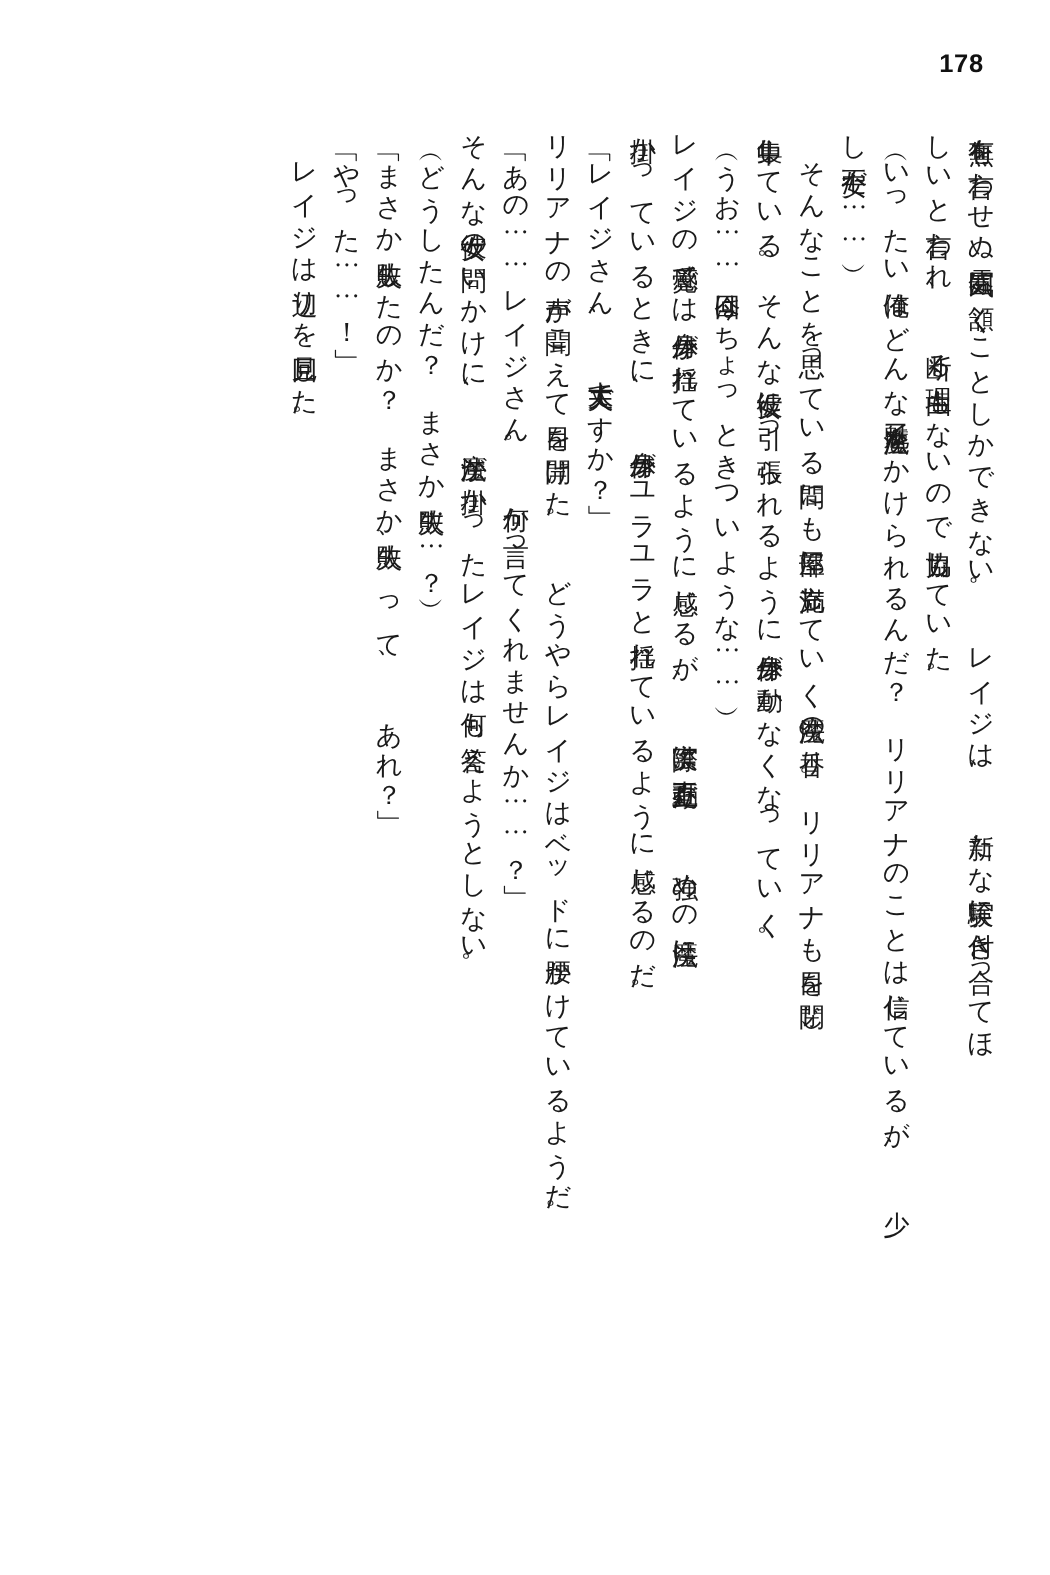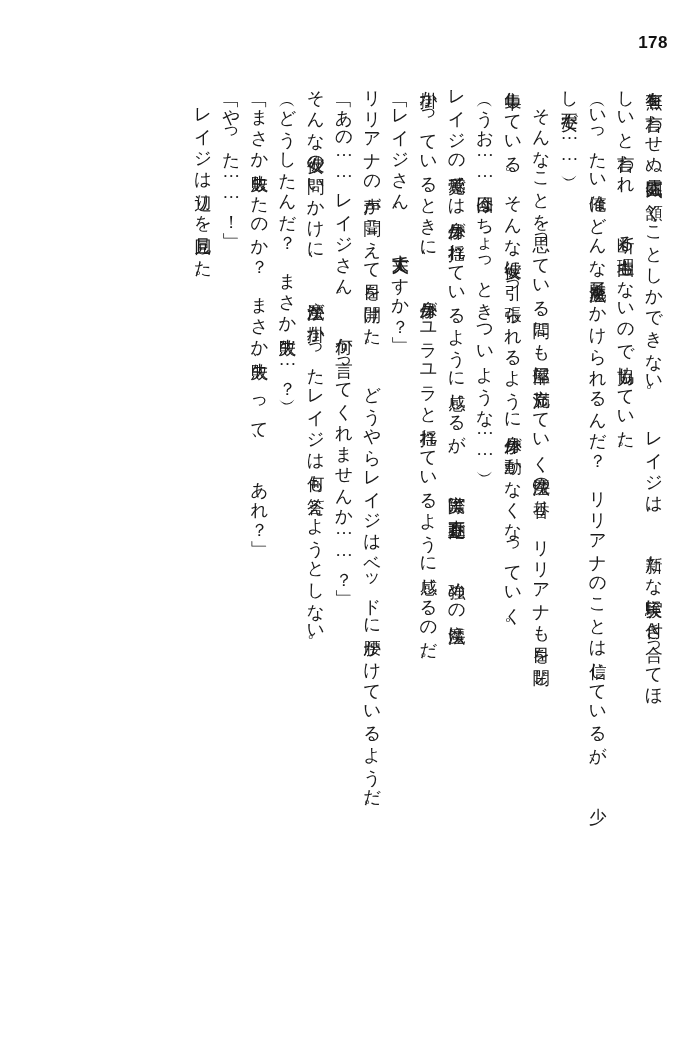--- a/index.html
+++ b/index.html
@@ -17,21 +17,21 @@
   #page {
     position: relative;
     width: 700px;
     height: 1050px;
     background: #ffffff;
     box-sizing: border-box;
   }
   #page-number {
     position: absolute;
     top: 33px;
-    right: 32px;
+    right: 44px;
     font-family: "Liberation Sans", "DejaVu Sans", sans-serif;
     font-size: 17px;
     font-weight: bold;
     letter-spacing: 0.5px;
     color: #111111;
   }
   #text-body {
     position: absolute;
     top: 78px;
     right: 38px;

